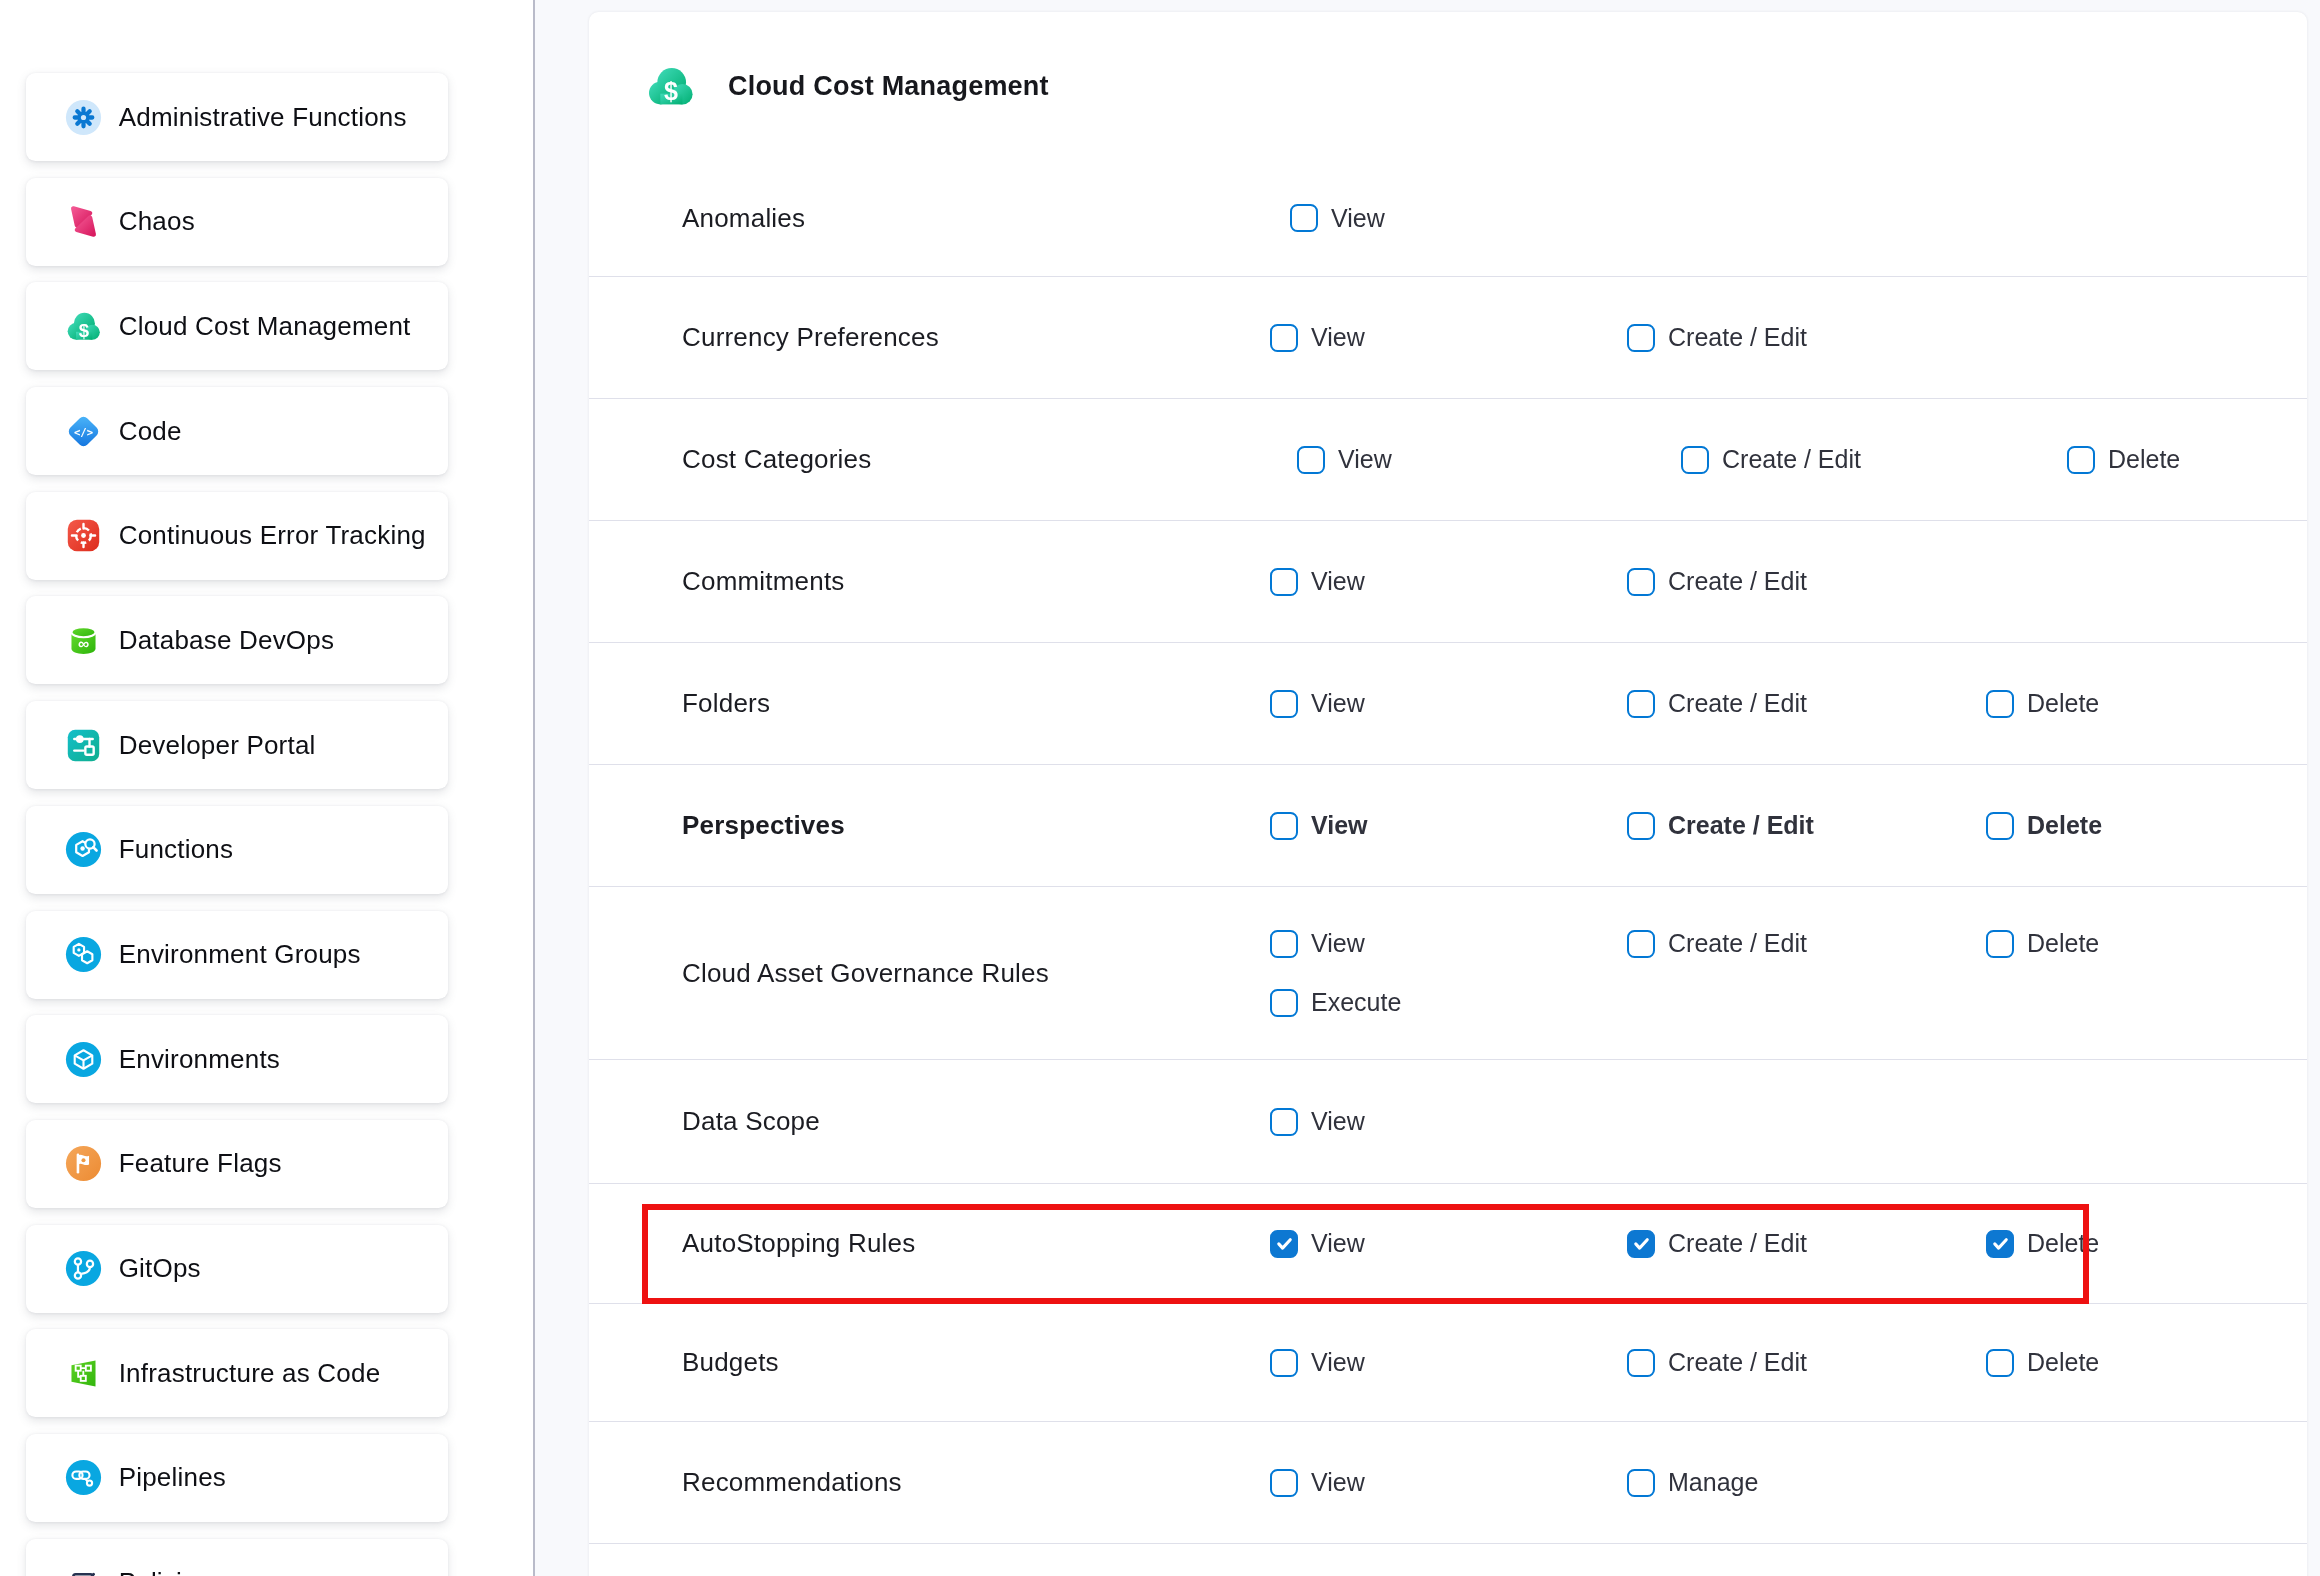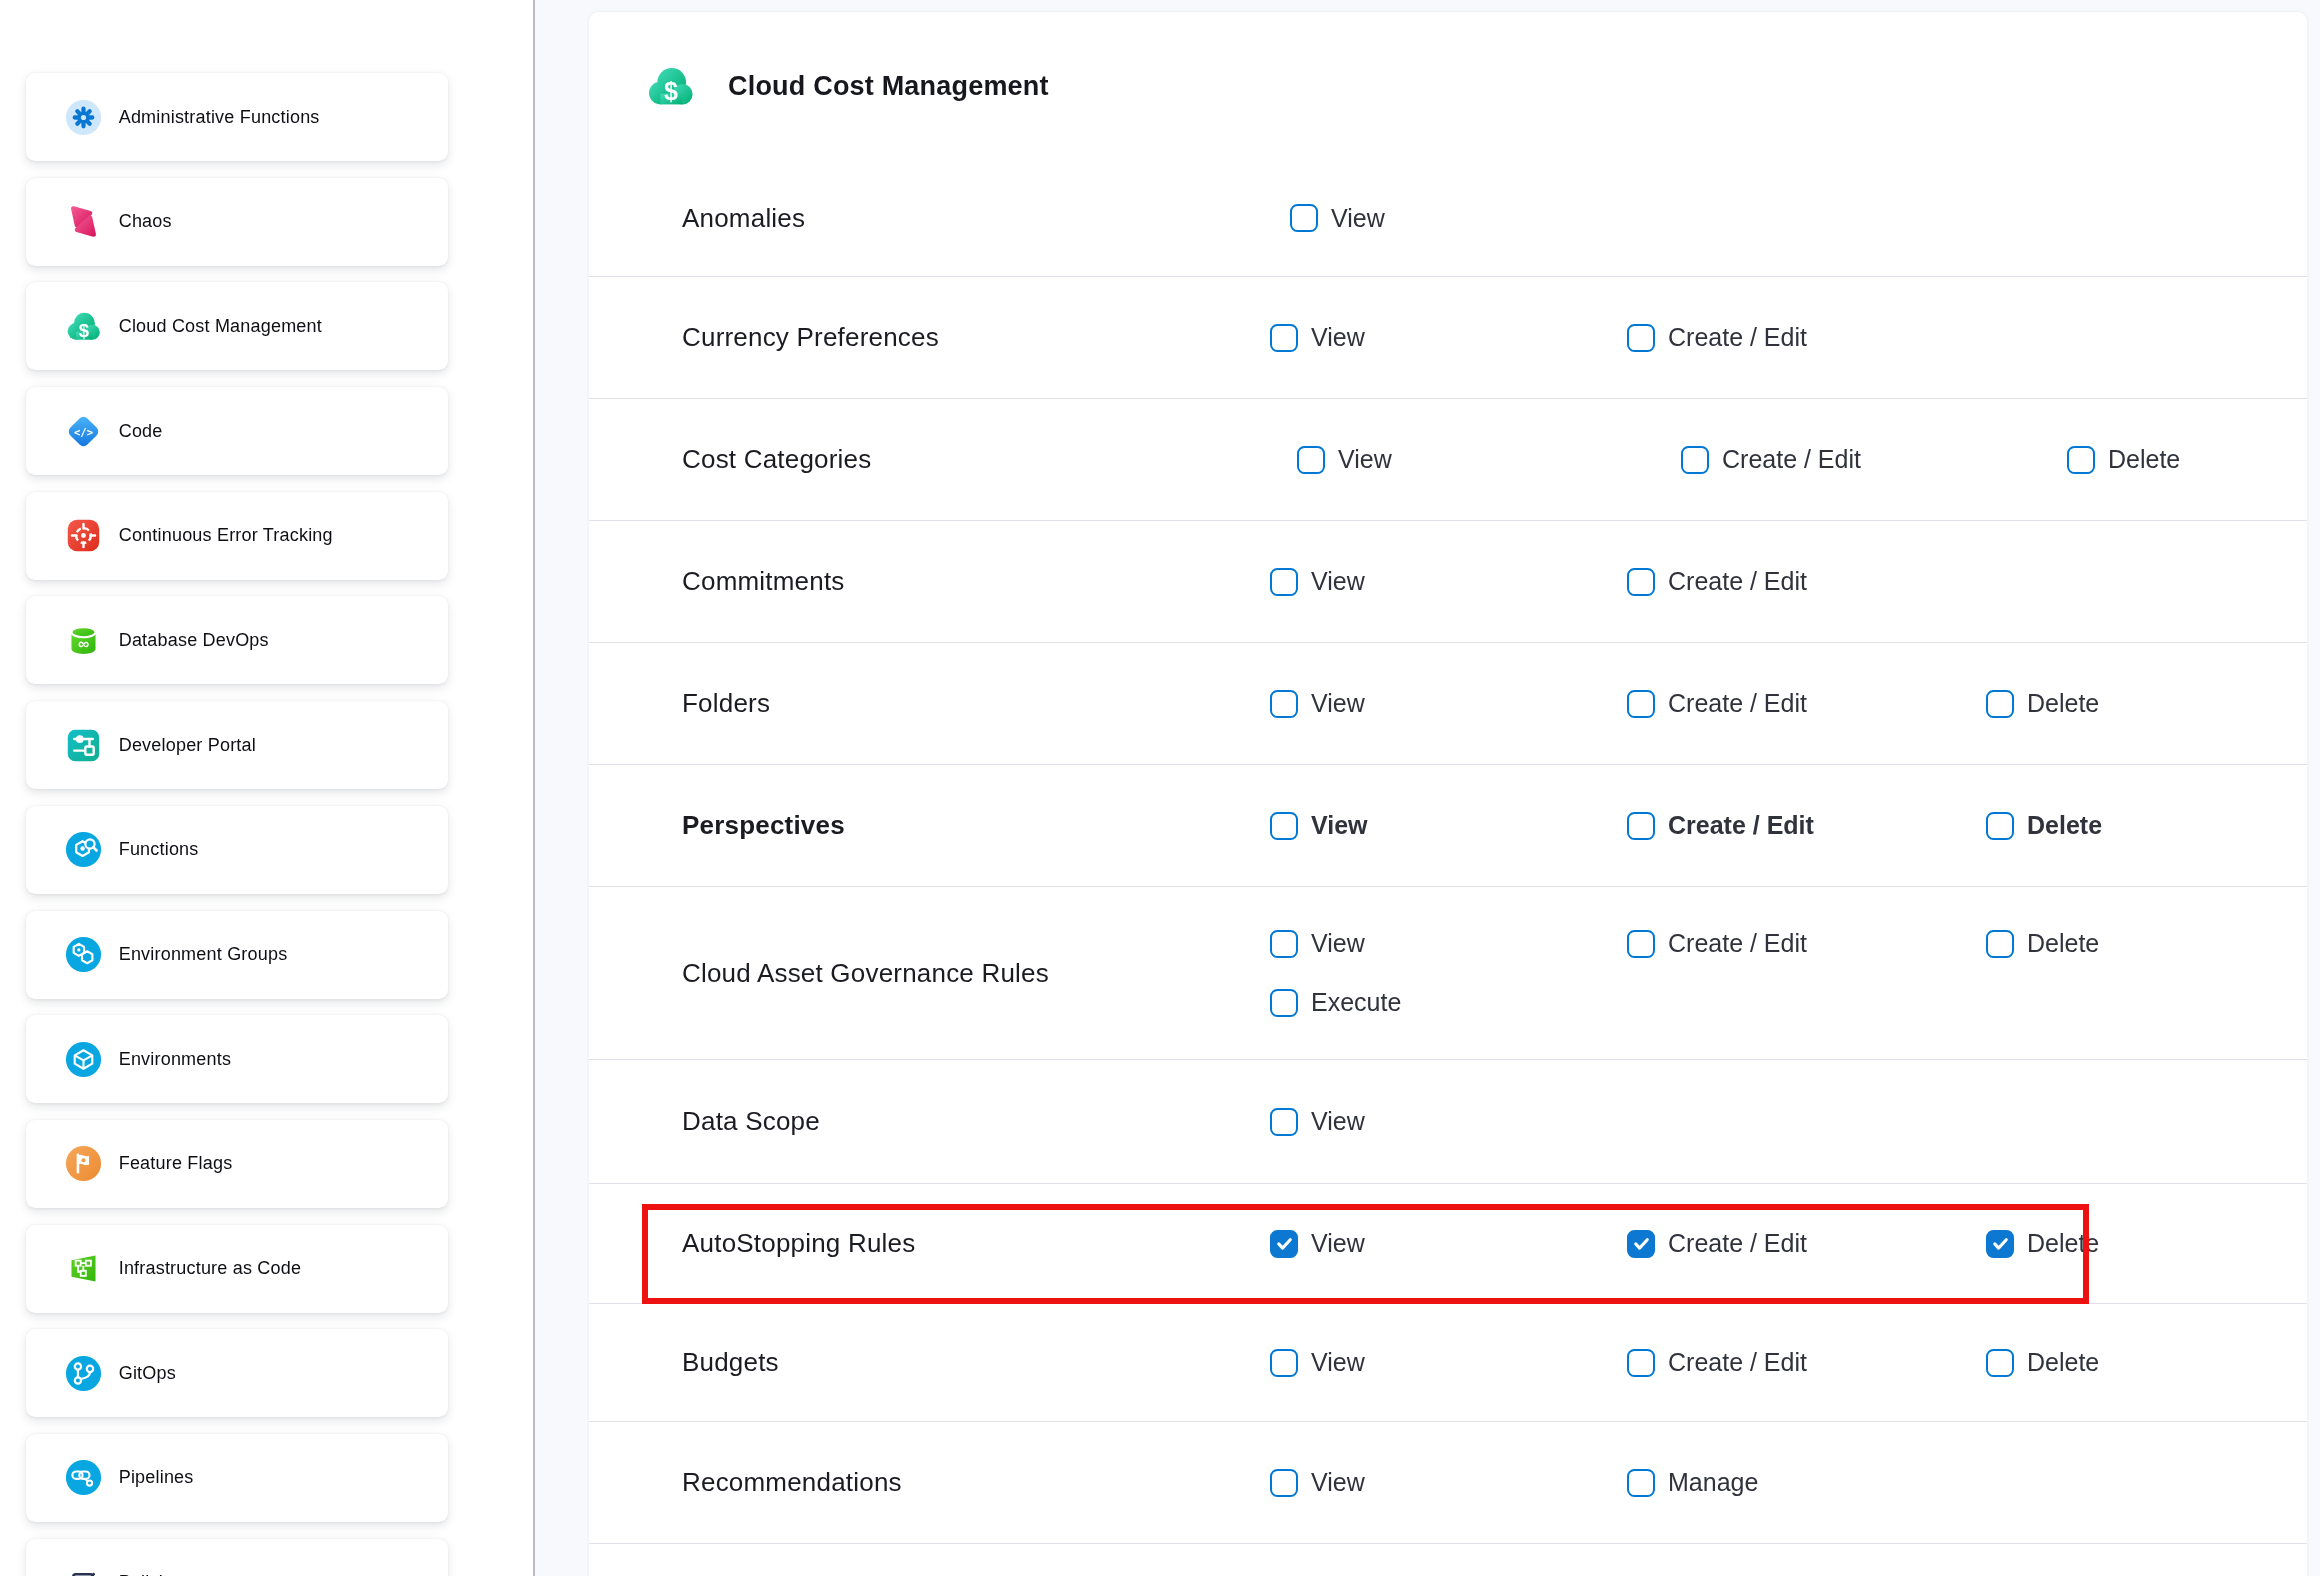--- a/index.html
+++ b/index.html
@@ -15,21 +15,21 @@
   .sidebar{position:absolute;left:0;top:0;width:533px;height:1577px;background:#ffffff;overflow:hidden;}
   #side-items{padding-top:73px;}
   .side-card{
     width:422px;height:88px;margin:0 0 16.7px 26px;box-sizing:border-box;
     background:#fff;border-radius:9.3px;
     box-shadow:0 0.9px 2.8px rgba(40,41,61,.06),0 3.7px 9.3px rgba(96,97,112,.16);
     display:flex;align-items:center;padding-left:39px;gap:16.7px;cursor:pointer;
   }
   .side-icon{width:37px;height:37px;flex:0 0 37px;}
   .side-icon svg{width:37px;height:37px;display:block;}
-  .side-label{font-size:18px;font-weight:500;color:#0e0f14;letter-spacing:0.2px;white-space:nowrap;}
+  .side-label{font-size:26px;font-weight:500;color:#0e0f14;letter-spacing:0.2px;white-space:nowrap;}
 
   .vline{position:absolute;left:533px;top:0;width:1.9px;height:1577px;background:#b9bbc9;}
 
   
   .content{position:absolute;left:535px;top:0;width:1786px;height:1577px;background:#f8f9fc;overflow:hidden;}
   .panel{
     position:absolute;left:54px;top:12px;width:1718px;height:1614px;
     background:#fff;border-radius:9.3px;box-shadow:0 0 2.8px rgba(40,41,61,.10);
   }
   .panel-header{height:148px;display:flex;align-items:center;padding-left:56px;gap:32px;}
@@ -234,50 +234,50 @@
               <path d="M14 10.5v19" stroke="#fff" stroke-width="2.8" stroke-linecap="round"></path>
               <path d="M14 11.5c4-2.8 7.5 2.6 12 0v9.5c-4.5 2.6-8-2.8-12 0z" fill="#fff"></path>
               <circle cx="20" cy="16.5" r="2.2" fill="#ef9a42"></circle>
             </svg>
           </span>
           <span class="side-label">Feature Flags</span>
         </div>
         <div class="side-card">
           <span class="side-icon">
             <svg viewBox="0 0 40 40">
+              <circle cx="20" cy="20" r="19" fill="#09a7e1"></circle>
+              <g fill="none" stroke="#fff" stroke-width="2.4">
+                <circle cx="14" cy="12.5" r="3.4"></circle>
+                <circle cx="14" cy="27.5" r="3.4"></circle>
+                <circle cx="27" cy="15" r="3.4"></circle>
+                <path d="M14 16v8M27 18.5c0 5.2-4.5 6.6-9.5 7.3"></path>
+              </g>
+            </svg>
+          </span>
+          <span class="side-label">GitOps</span>
+        </div>
+        <div class="side-card">
+          <span class="side-icon">
+            <svg viewBox="0 0 40 40">
               <defs>
                 <linearGradient id="gia" x1="0" y1="0" x2="1" y2="1">
                   <stop offset="0" stop-color="#5cd122"></stop>
                   <stop offset="1" stop-color="#33b60e"></stop>
                 </linearGradient>
               </defs>
               <path d="M7 11L33 6v28L7 29z" fill="url(#gia)"></path>
               <g fill="none" stroke="#fff" stroke-width="2">
                 <rect x="11.5" y="11.5" width="5.5" height="5.5"></rect>
                 <rect x="22.5" y="11.5" width="5.5" height="5.5"></rect>
                 <rect x="17" y="22.5" width="5.5" height="5.5"></rect>
                 <path d="M17 14.2h5.5M19.8 17v5.5M14.2 17v6.5h2.8"></path>
               </g>
             </svg>
           </span>
           <span class="side-label">Infrastructure as Code</span>
-        </div>
-        <div class="side-card">
-          <span class="side-icon">
-            <svg viewBox="0 0 40 40">
-              <circle cx="20" cy="20" r="19" fill="#09a7e1"></circle>
-              <g fill="none" stroke="#fff" stroke-width="2.4">
-                <circle cx="14" cy="12.5" r="3.4"></circle>
-                <circle cx="14" cy="27.5" r="3.4"></circle>
-                <circle cx="27" cy="15" r="3.4"></circle>
-                <path d="M14 16v8M27 18.5c0 5.2-4.5 6.6-9.5 7.3"></path>
-              </g>
-            </svg>
-          </span>
-          <span class="side-label">GitOps</span>
         </div>
         <div class="side-card">
           <span class="side-icon">
             <svg viewBox="0 0 40 40">
               <circle cx="20" cy="20" r="19" fill="#09a7e1"></circle>
               <g fill="none" stroke="#fff" stroke-width="2.3">
                 <rect x="8" y="13.5" width="11" height="8" rx="4"></rect>
                 <rect x="15.5" y="13.5" width="11" height="8" rx="4"></rect>
                 <circle cx="26.5" cy="26" r="2.8"></circle>
                 <path d="M22 21.5l2.5 2.5"></path>

